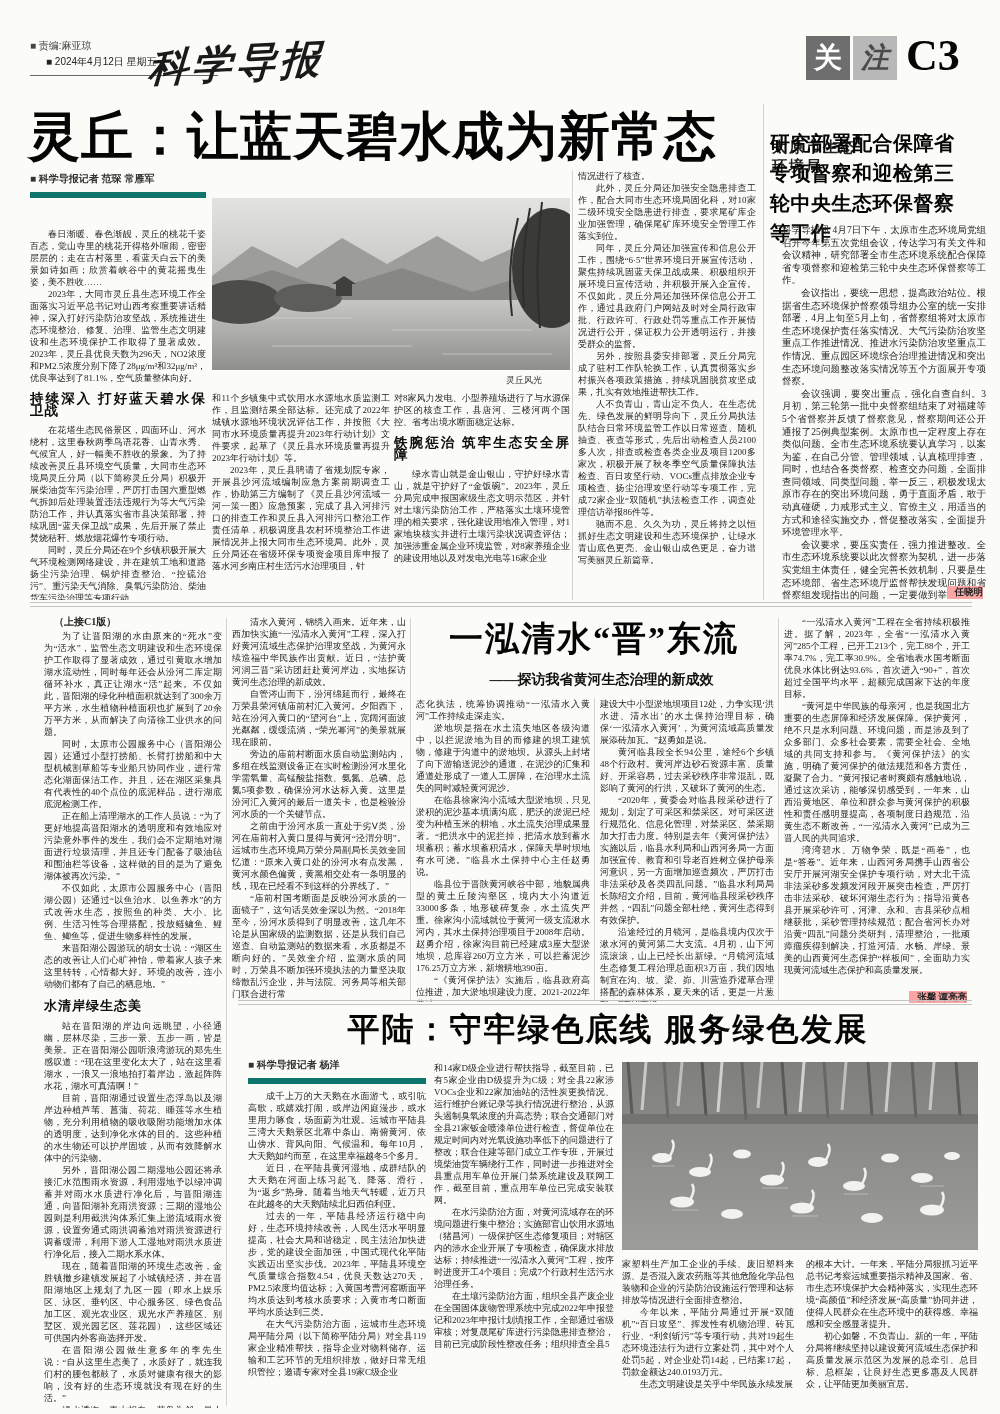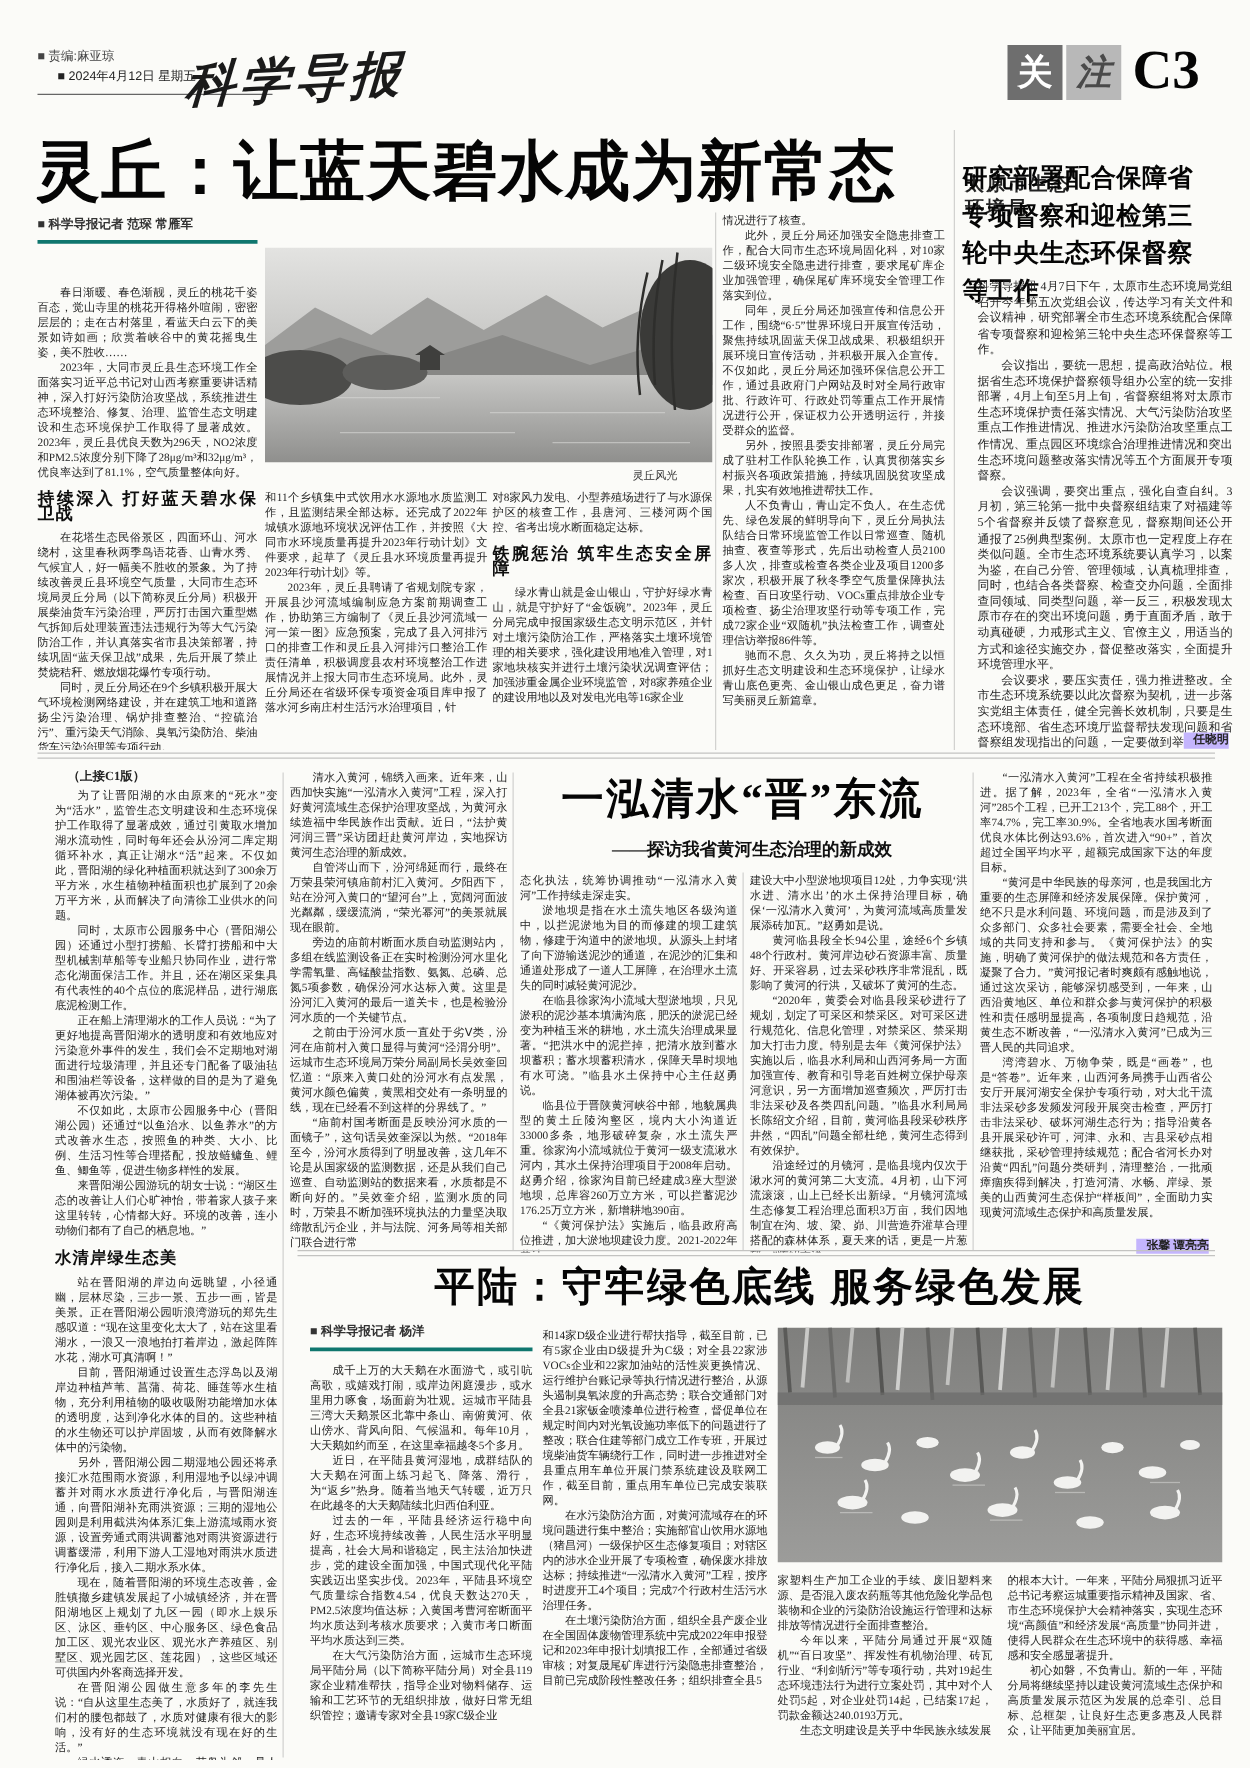--- a/index.html
+++ b/index.html
@@ -8,26 +8,26 @@
   .abs{position:absolute;}
   .col{font-size:9px;line-height:12px;text-align:justify;overflow:hidden;color:#242424;}
   .col p{margin:0;text-indent:2em;}
   .col.cont > div:first-child p:first-child,
   .col.cont > p:first-child{text-indent:0;}
   .subhead{font-family:"Liberation Sans",sans-serif;font-weight:bold;font-size:13.5px;
            letter-spacing:1px;margin:9px 0 7px;color:#0e0e0e;}
   .subhead-sm{font-family:"Liberation Sans",sans-serif;font-weight:bold;font-size:13px;
            letter-spacing:1px;margin:10px 0 8px;color:#0e0e0e;}
   .byline{font-family:"Liberation Sans",sans-serif;font-weight:bold;font-size:10px;color:#333;
-          border-bottom:3px solid #0f766e;padding-bottom:6px;}
+          border-bottom:6px solid #0f766e;padding-bottom:6px;}
   .headline{font-family:"Liberation Sans",sans-serif;font-weight:900;color:#050505;}
   .hrule{height:3px;border-top:1px solid #c3c3c1;border-bottom:1px solid #c3c3c1;}
   .vrule{width:0;border-left:1px solid #d2d2d0;}
   .sig{position:absolute;right:3px;bottom:1px;font-weight:bold;font-size:9.5px;
-       background:#c4b5fd;padding-left:8px;}
+       background:#fca5a5;padding-left:8px;}
   .caption{font-size:9px;color:#333;}
   .kicker{font-size:15px;font-weight:bold;letter-spacing:2px;color:#222;}
   .masthead{font-style:italic;font-weight:bold;font-size:40px;letter-spacing:4px;
             transform:rotate(-3deg) skewX(-6deg);color:#1a1a1a;}
   .meta{font-size:10px;color:#444;line-height:16px;border-bottom:1px solid #666;
         padding-bottom:5px;width:188px;font-family:"Liberation Sans",sans-serif;}
   .secbox{width:44px;height:44px;display:flex;align-items:center;justify-content:center;
           font-family:"Liberation Sans",sans-serif;font-weight:bold;font-size:28px;}
   .pagenum{font-family:"Liberation Serif",serif;font-weight:bold;font-size:44px;color:#050505;}
   .a3-title{font-family:"Liberation Serif",serif;font-weight:bold;font-size:34px;

